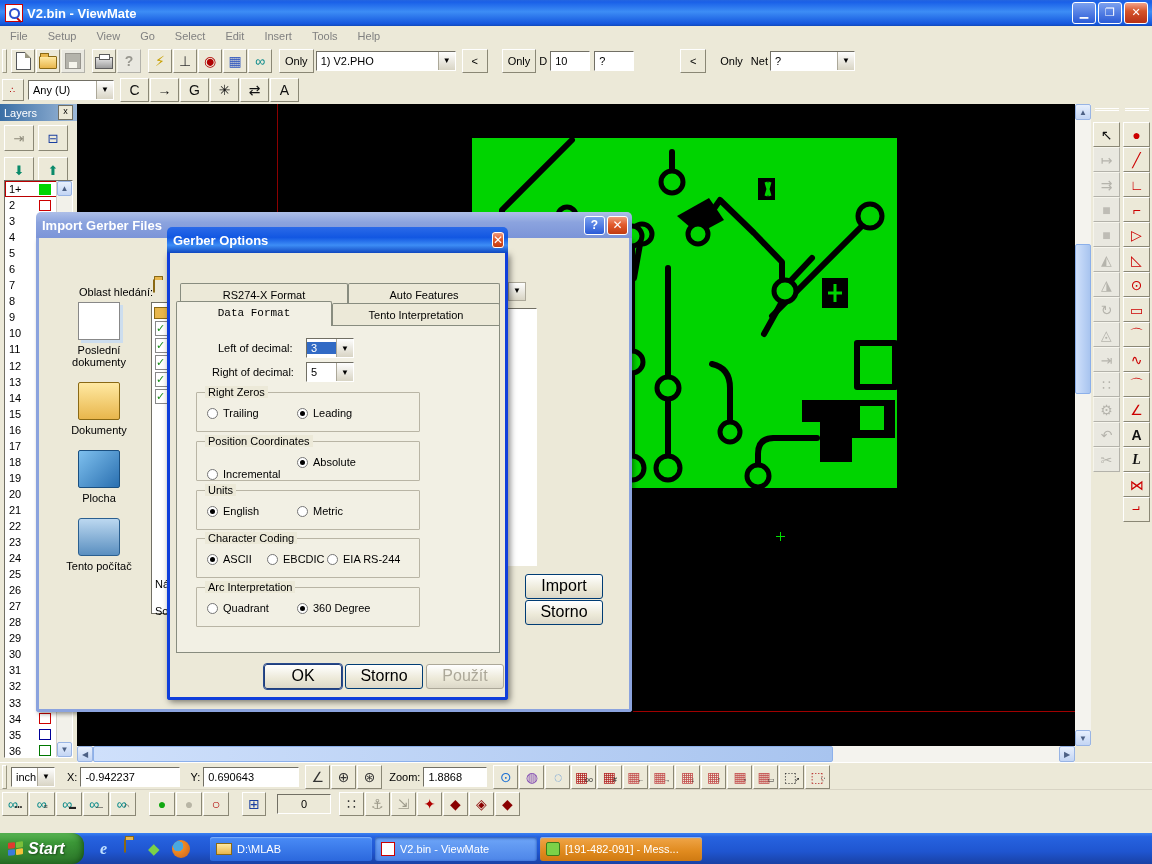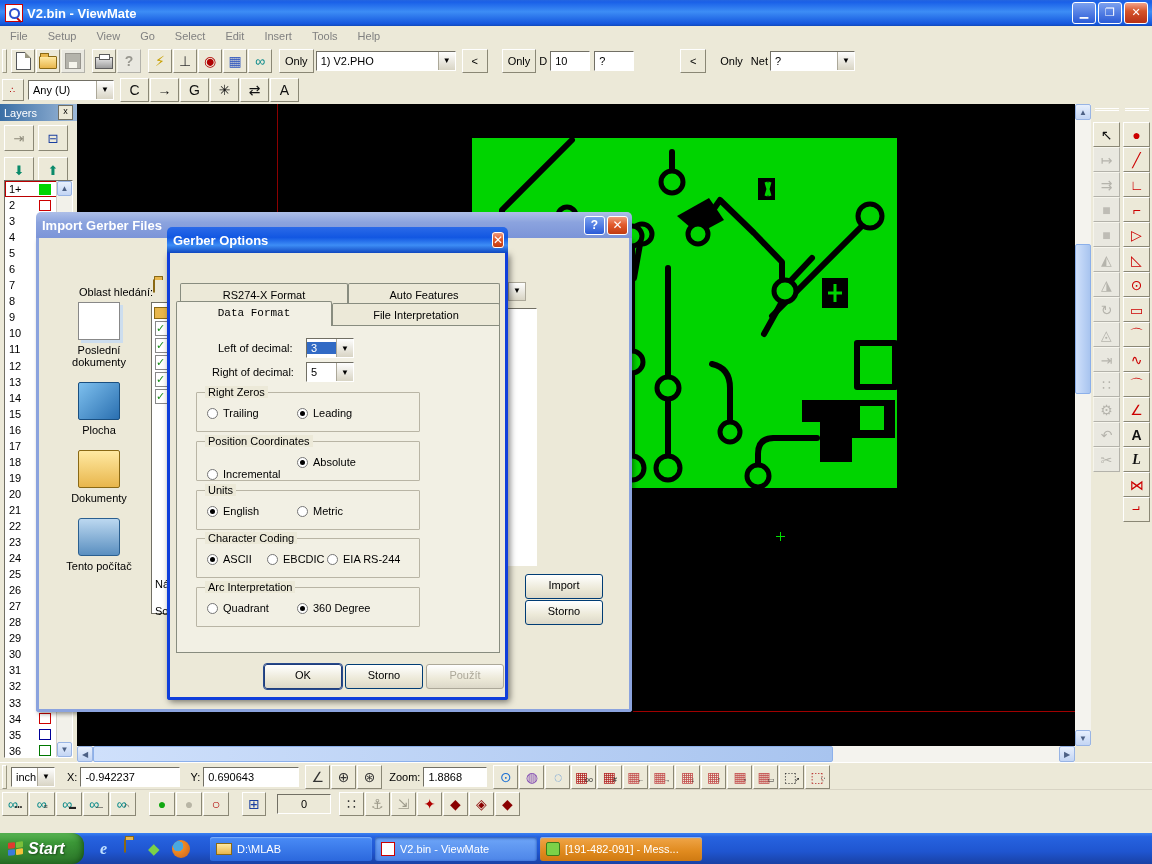--- a/index.html
+++ b/index.html
@@ -97,21 +97,21 @@
     border-radius:2px 2px 0 0;text-align:center;line-height:22px;font-size:11px;}
   .tab.seltab{height:24px;background:#f2f0e4;z-index:3;font-family:Liberation Mono, monospace;}
   .tabpane{position:absolute;border:1px solid #888c7f;background:#ece9d8;}
   .group{position:absolute;border:1px solid #b9b5a5;border-radius:1px;}
   .group .glabel{position:absolute;left:8px;top:-7px;background:#ece9d8;padding:0 3px;}
   .radio{width:11px;height:11px;border-radius:50%;background:#fff;border:1px solid #767676;display:inline-block;
     vertical-align:-2px;margin-right:5px;position:relative;box-sizing:border-box;}
   .radio.on::after{content:"";position:absolute;left:2px;top:2px;width:5px;height:5px;border-radius:50%;background:#000;}
   .ropt{position:absolute;white-space:nowrap;}
   .xpbtn{position:absolute;height:23px;background:linear-gradient(180deg,#ffffff,#ece9d8 60%,#dcd8c8);
-    border:1px solid #003c74;border-radius:3px;text-align:center;line-height:21px;font-size:11px;}
+    border:1px solid #003c74;border-radius:3px;text-align:center;line-height:21px;font-size:16px;}
   .xpbtn.def{outline:1px solid #284a8c;outline-offset:0px;border-color:#1f3e7c;}
   .xpbtn.dis{color:#aca899;border-color:#aca899;}
   .dlabel{position:absolute;white-space:nowrap;}
   
   .place{display:flex;flex-direction:column;align-items:center;width:96px;margin-bottom:14px;color:#000;text-align:center;line-height:12px;}
   .place .pic{width:40px;height:36px;margin-bottom:4px;position:relative;}
   
   #taskbar{left:0;top:833px;width:1152px;height:31px;
     background:linear-gradient(180deg,#3a81f3 0%,#2663e0 12%,#1f55d0 60%,#1941a5 100%);display:flex;align-items:center;}
   #startbtn{height:31px;width:84px;border-radius:0 12px 12px 0;
@@ -746,26 +746,26 @@
     <span class="abs" style="left:114px;top:42px;"><span class="i-folder"></span></span>
 
     <span class="abs" style="left:469px;top:44px;width:16px;height:17px;background:linear-gradient(180deg,#fefefe,#d8d4c4);border:1px solid #aca899;font-size:8px;text-align:center;line-height:16px;">▼</span>
 
     <div class="abs" id="placesbar" style="left:12px;top:64px;width:100px;">
         <span class="place">
           <span class="pic" style="background: rgb(255, 255, 255); border: 1px solid rgb(136, 136, 136); box-shadow: rgb(204, 221, 238) 3px 3px 0px;"></span>
           <span>Poslední dokumenty</span>
         </span>
         <span class="place">
+          <span class="pic" style="background: linear-gradient(rgb(255, 233, 162), rgb(232, 182, 76)); border: 1px solid rgb(138, 105, 20); border-radius: 2px;"></span>
+          <span>Dokumenty</span>
+        </span>
+        <span class="place">
           <span class="pic" style="background: linear-gradient(135deg, rgb(126, 192, 238), rgb(42, 111, 176)); border: 1px solid rgb(26, 79, 128); border-radius: 2px;"></span>
           <span>Plocha</span>
-        </span>
-        <span class="place">
-          <span class="pic" style="background: linear-gradient(rgb(255, 233, 162), rgb(232, 182, 76)); border: 1px solid rgb(138, 105, 20); border-radius: 2px;"></span>
-          <span>Dokumenty</span>
         </span>
         <span class="place">
           <span class="pic" style="background: linear-gradient(rgb(188, 216, 240), rgb(90, 143, 192)); border: 1px solid rgb(42, 95, 144); border-radius: 3px;"></span>
           <span>Tento počítač</span>
         </span>
       </div>
 
     <div class="abs" style="left:112px;top:64px;width:19px;height:310px;background:#fff;border:1px solid #716f64;border-right:none;overflow:hidden;">
       <div style="width:13px;height:10px;background:#e8b64c;border:1px solid #8a6914;margin:4px auto 2px;"></div>
       <div class="checkdoc"></div>
@@ -787,21 +787,21 @@
     <div class="dtitle">
       <span>Gerber Options</span>
       <span style="margin-left:auto;padding-right:4px;">
         <span class="dtbtn close">✕</span>
       </span>
     </div>
 
     <div class="tab" style="left:10px;top:30px;width:166px;"><span>RS274-X Format</span></div>
     <div class="tab" style="left:178px;top:30px;width:150px;"><span>Auto Features</span></div>
     <div class="tab seltab" style="left:6px;top:48px;width:154px;z-index:4;"><span>Data Format</span></div>
-    <div class="tab" style="left:162px;top:50px;width:166px;"><span>File Interpretation</span></div>
+    <div class="tab" style="left:162px;top:50px;width:166px;"><span>Tento Interpretation</span></div>
     <div class="tabpane" style="left:6px;top:72px;width:322px;height:326px;background:#f2f0e4;"></div>
 
     <span class="dlabel" style="left:48px;top:89px;z-index:5;">Left of decimal:</span>
     <span class="combo" style="position:absolute;left:136px;top:85px;width:48px;z-index:5;">
       <span class="cval" style="background:#316ac5;color:#fff;">3</span>
       <span class="darr">▼</span>
     </span>
     <span class="dlabel" style="left:42px;top:113px;z-index:5;">Right of decimal:</span>
     <span class="combo" style="position:absolute;left:136px;top:109px;width:48px;z-index:5;">
       <span class="cval">5</span>

